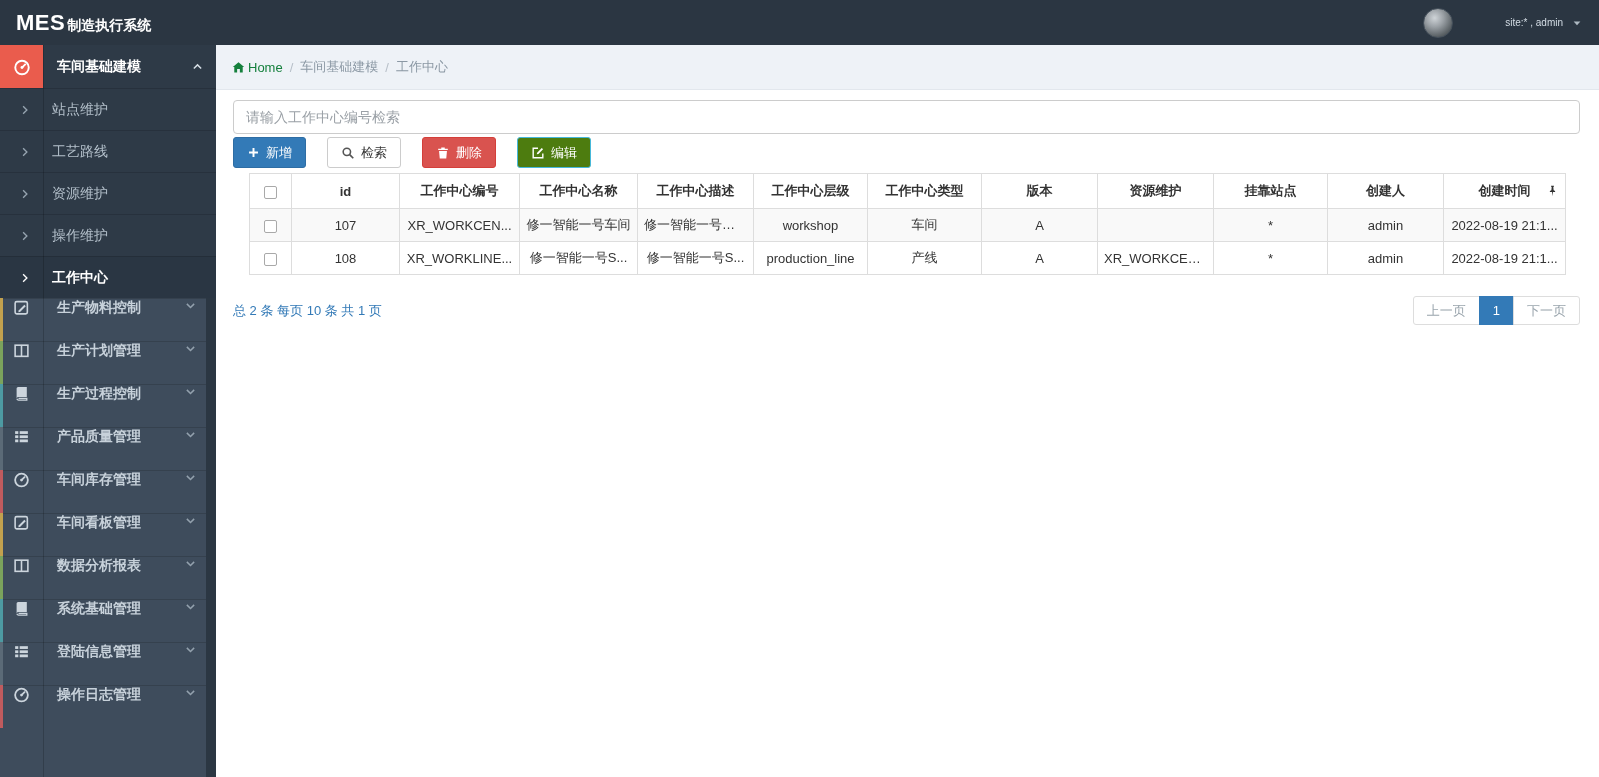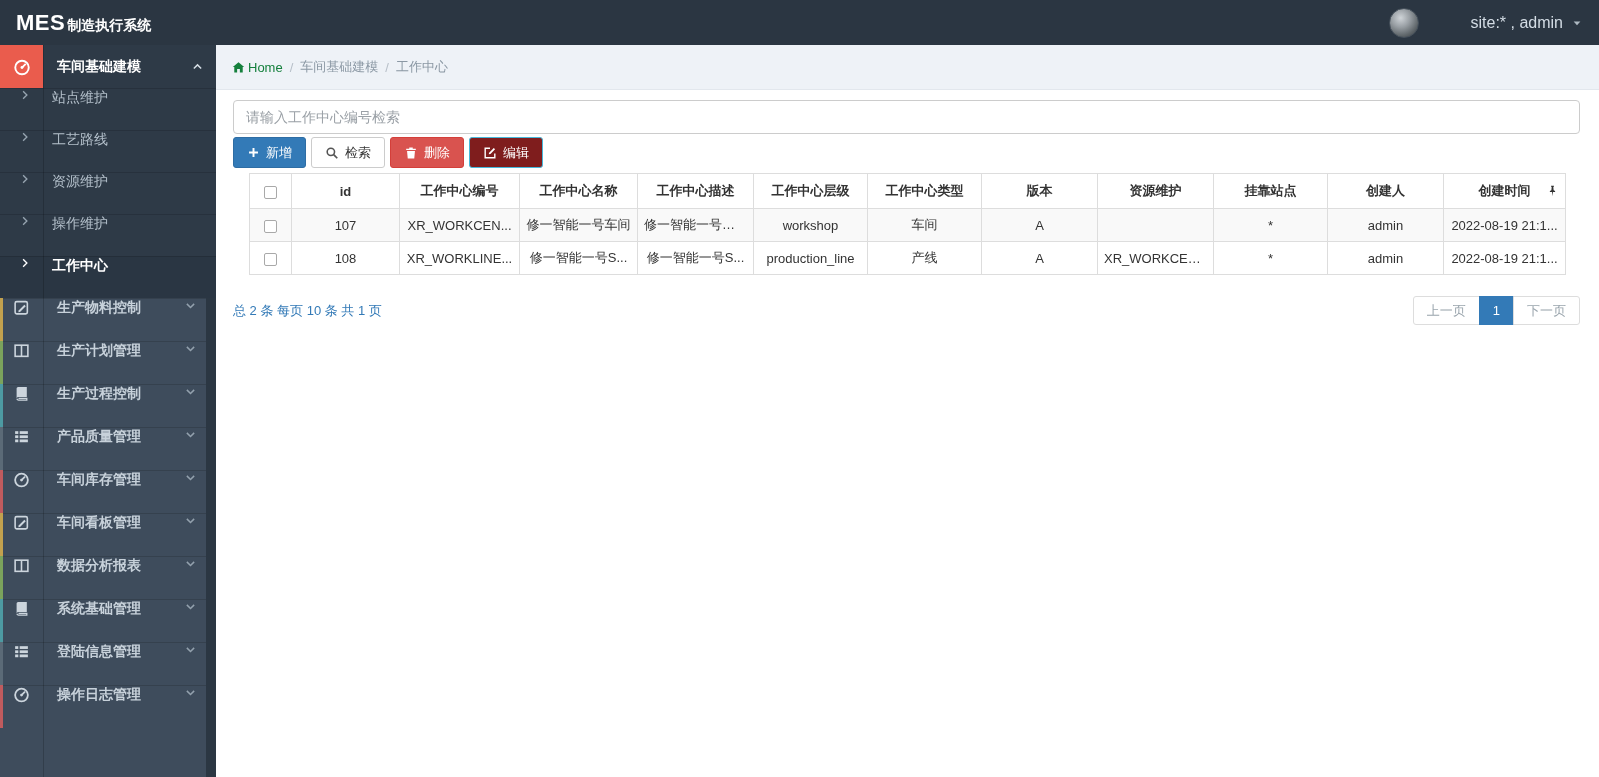--- a/index.html
+++ b/index.html
@@ -17,42 +17,42 @@
   }
   .logo { display:flex; align-items:baseline; color:#fff; cursor:default; }
   .logo-mes { font-size:22px; font-weight:bold; letter-spacing:.5px; }
   .logo-rest { font-size:14px; font-weight:bold; margin-left:2px; }
   .nav-user { margin-left:auto; display:flex; align-items:center; gap:8px; color:#d4dde5; }
   .avatar {
     width:30px; height:30px; border-radius:50%;
     background:radial-gradient(circle at 38% 32%, #cfd4d8 0%, #9aa0a5 35%, #5d6468 70%, #33383c 100%);
     border:1px solid #46515c;
   }
-  .user-text { font-size:16px;margin-left:44px; }
+  .user-text { font-size:10px;margin-left:44px; }
   .nav-caret { color:#aeb9c2; }
 
   
   .sidebar {
     position:absolute; top:45px; left:0; bottom:0; width:216px;
     background:#3e4c5c; z-index:5;
   }
   .sidebar .edge-strip { position:absolute; top:0; right:0; bottom:0; width:10px; background:#2b3743; }
   .sidebar .icon-sep { position:absolute; top:0; bottom:0; left:43px; width:1px; background:rgba(0,0,0,.18); z-index:3; }
 
   .group-active { position:relative; z-index:1; height:43px; display:flex; align-items:center; background:#2e3a47; }
   .group-active .iconblock {
     width:43px; height:43px; flex:0 0 43px; background:#ea5c4d; color:#fff;
     display:flex; align-items:center; justify-content:center;
   }
   .group-active .g-label { flex:1; padding-left:14px; color:#fff; font-weight:bold; font-size:14px; }
   .group-active .g-chev { color:#d6dee5; margin-right:12px; }
 
   .submenu { position:relative; z-index:1; background:#2e3a47; }
   .submenu-item {
-    height:42px; display:flex; color:#b4c0cb; font-size:14px;
+    height:42px; display:flex; align-items:center; color:#b4c0cb; font-size:14px;
     border-top:1px solid rgba(0,0,0,.14); cursor:pointer;
   }
   .submenu-item .s-chev { margin-left:19px; color:#97a5b1; }
   .submenu-item .s-label { margin-left:21px; }
   .submenu-item.active { background:#2a3643; color:#fff; font-weight:bold; }
   .submenu-item.active .s-chev { color:#fff; }
 
   .groups { position:relative; z-index:1; }
   .group-item {
     width:206px; height:43px; display:flex; align-items:flex-start; position:relative;
@@ -76,32 +76,32 @@
 
   .page { padding:10px 19px 0 17px; }
 
   .search-input {
     width:100%; height:34px; border:1px solid #ccc; border-radius:4px;
     padding:0 12px; font-size:14px; color:#555; outline:none;
     font-family:"Liberation Sans","DejaVu Sans",sans-serif;
   }
   .search-input::placeholder { color:#9aa0a6; }
 
-  .btn-row { margin-top:3px; display:flex; gap:5px; }
+  .btn-row { margin-top:3px; display:flex; gap:21px; }
   .btn {
     height:31px; padding:0 13px; font-size:13px; border-radius:3px;
     display:inline-flex; align-items:center; gap:6px; cursor:pointer;
     border:1px solid transparent; color:#fff; background:#777;
     font-family:inherit;
   }
   .btn-primary { background:#337ab7; border-color:#2e6da4; }
   .btn-default { background:#fff; border-color:#ccc; color:#333; }
   .btn-default .ic { color:#555; }
   .btn-danger  { background:#d9534f; border-color:#d43f3a; }
-  .btn-info    { background:#7f1d1d; border-color:#46b8da; }
+  .btn-info    { background:#4d7c0f; border-color:#46b8da; }
 
   table.grid {
     margin-top:5px; border-collapse:collapse; table-layout:fixed; width:1316px;
     font-size:13px; color:#333; background:#fff;margin-left:16px;
   }
   .grid th, .grid td {
     border:1px solid #ddd; text-align:center; vertical-align:middle;
     overflow:hidden; white-space:nowrap; text-overflow:ellipsis; padding:0 6px;
   }
   .grid th { height:35px; font-weight:bold; position:relative; }

